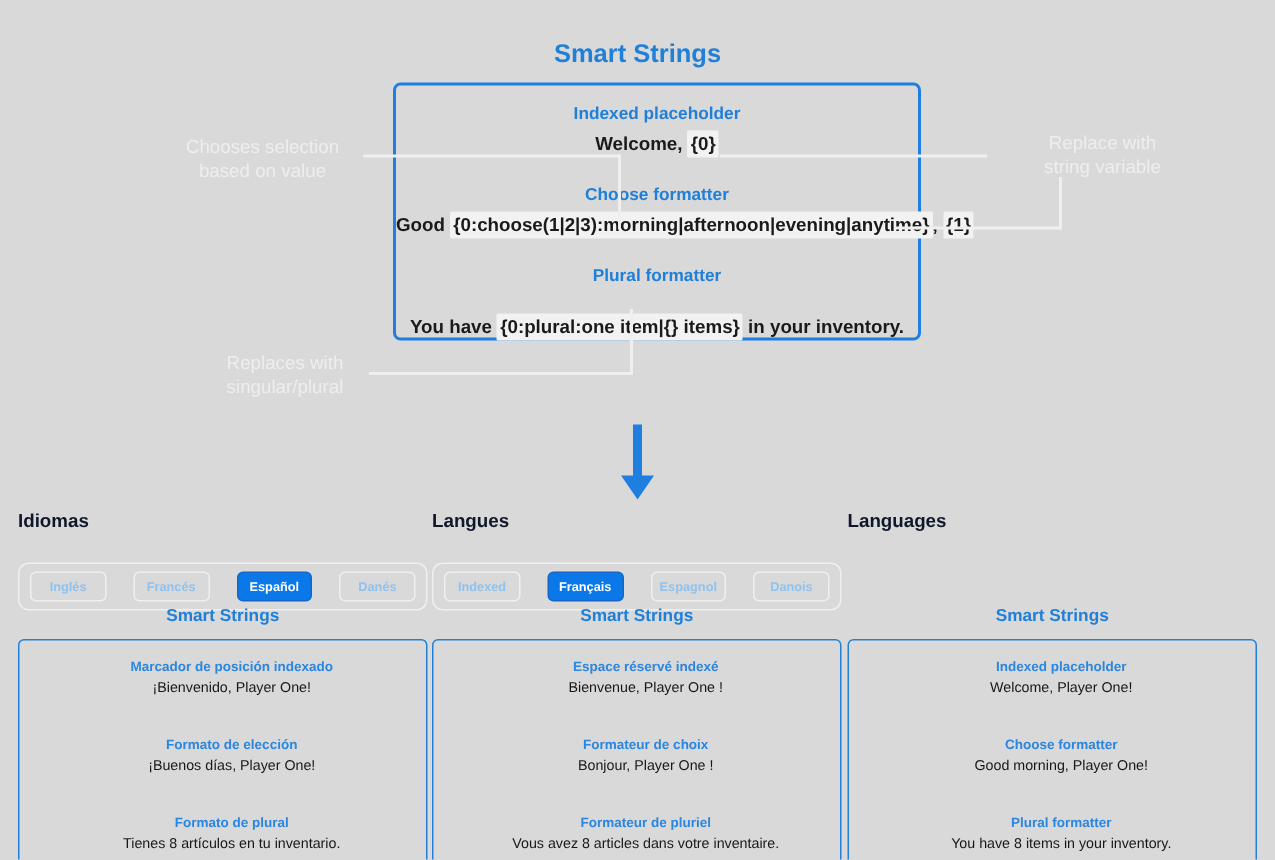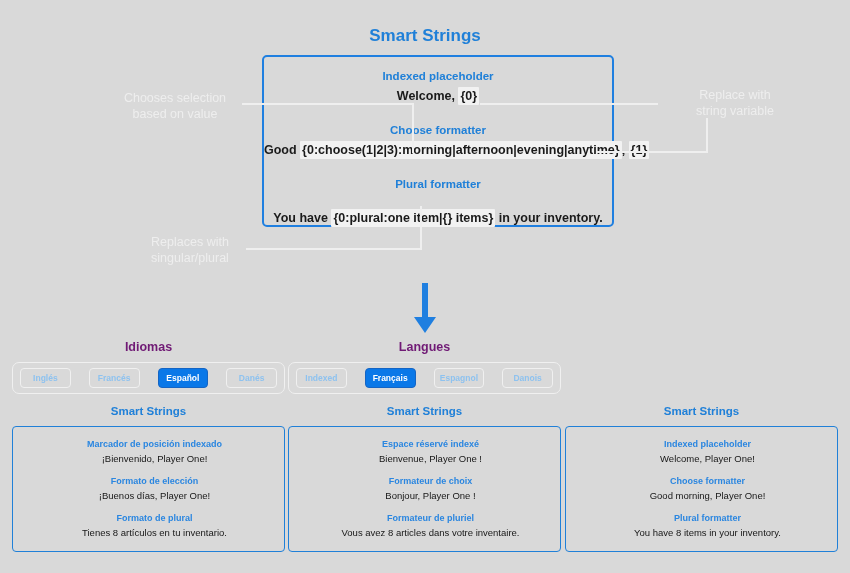--- a/index.html
+++ b/index.html
@@ -52,22 +52,22 @@
     position: absolute; left: 414px; top: 317px;
     width: 0; height: 0;
     border-left: 11px solid transparent;
     border-right: 11px solid transparent;
     border-top: 16px solid #1f7fe0;
   }
 
   
   .lang-col { position: absolute; top: 340px; width: 273px; }
   .lang-title {
-    text-align: center; font-size: 12.5px; color: #701a75;
-    font-weight: bold; margin-bottom: 8px;
+    font-size: 12.5px; color: #0f172a;
+    font-weight: bold; margin-bottom: 21px;
   }
   .seg-wrap {
     border: 1.5px solid #f0f0f0; border-radius: 7px;
     padding: 5px 7px; display: flex; gap: 18px; justify-content: space-between;
   }
   .seg-btn {
     flex: 1; text-align: center; font-size: 8.5px; font-weight: bold;
     padding: 4px 2px; border-radius: 4px;
     border: 1px solid #f0f0f0; color: #8ec2ef; background: transparent;
     white-space: nowrap;
@@ -80,21 +80,21 @@
   .card-col { position: absolute; top: 405px; width: 273px; }
   .card-title {
     text-align: center; font-size: 11.5px; color: #2080d8;
     font-weight: bold; margin-bottom: 9px;
   }
   .card {
     border: 1.5px solid #2080d8; border-radius: 4px;
     padding: 12px 8px 13px 20px;
   }
   .card-section { text-align: center; }
-  .card-section + .card-section { margin-top: 12px; }
+  .card-section + .card-section { margin-top: 27px; }
   .cs-label {
     font-size: 9px; color: #2a86e0; font-weight: bold; margin-bottom: 4px;
   }
   .cs-value { font-size: 9.5px; color: #171717; }
 </style>
 </head>
 <body>
 
 <div id="root">
 
@@ -189,20 +189,21 @@
         <div class="cs-value">Bonjour, Player One !</div>
       </div>
       <div class="card-section">
         <div class="cs-label">Formateur de pluriel</div>
         <div class="cs-value">Vous avez 8 articles dans votre inventaire.</div>
       </div>
     </div>
   </div>
 
   <div class="lang-col" style="left:565px;">
+    <div class="lang-title">Languages</div>
   </div>
 
   <div class="card-col" style="left:565px;">
     <div class="card-title">Smart Strings</div>
     <div class="card">
       <div class="card-section">
         <div class="cs-label">Indexed placeholder</div>
         <div class="cs-value">Welcome, Player One!</div>
       </div>
       <div class="card-section">

